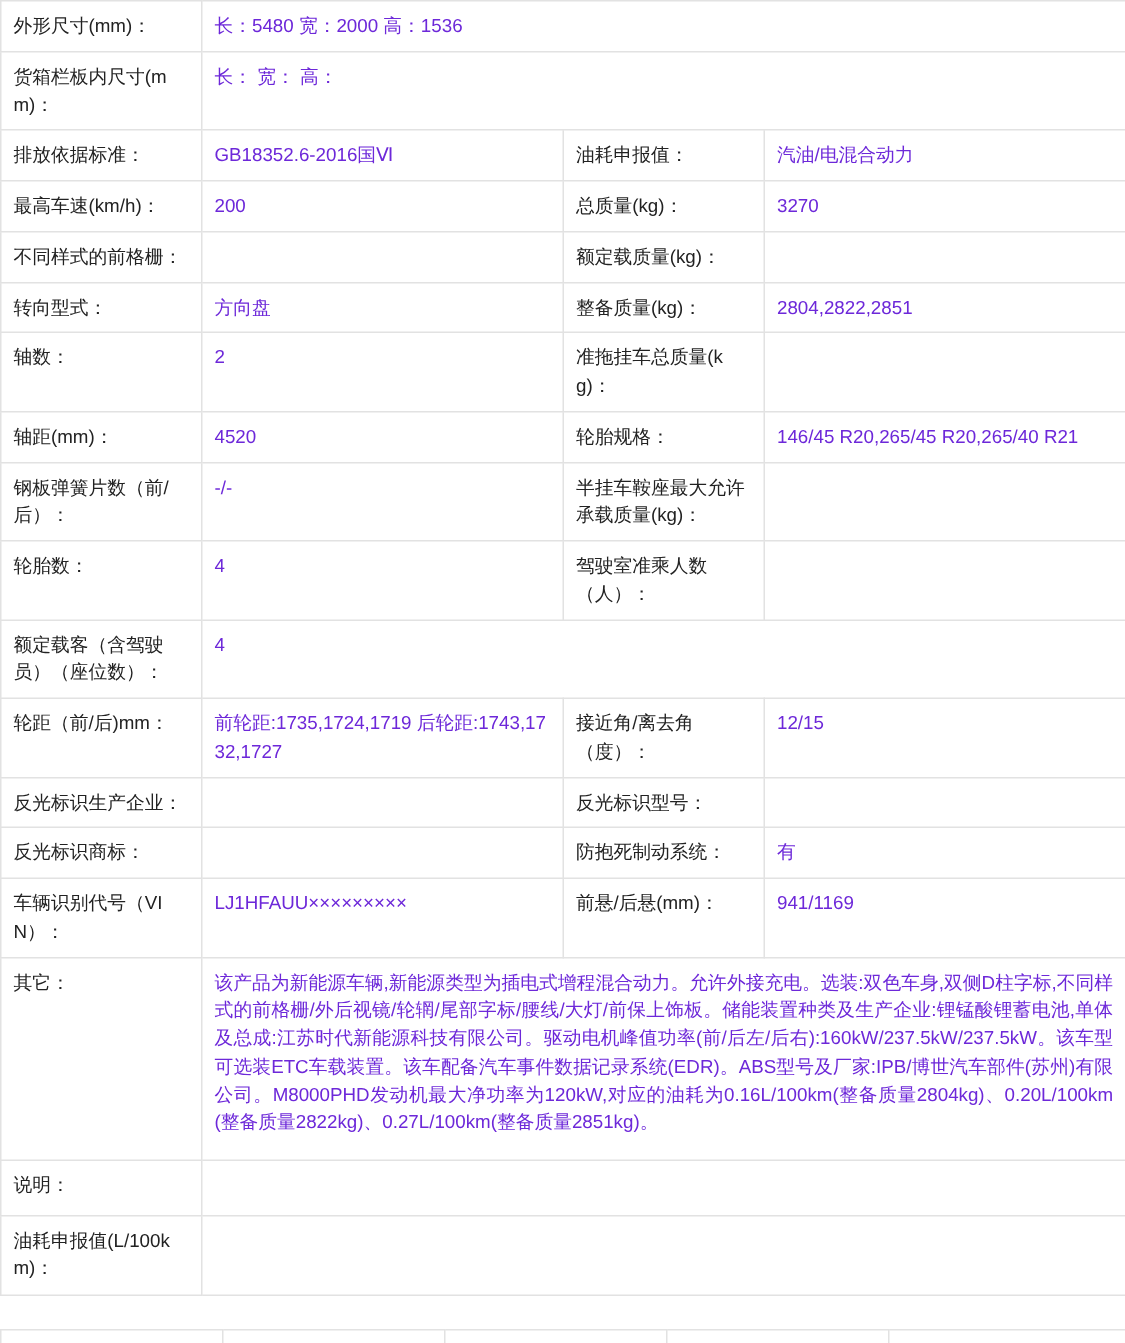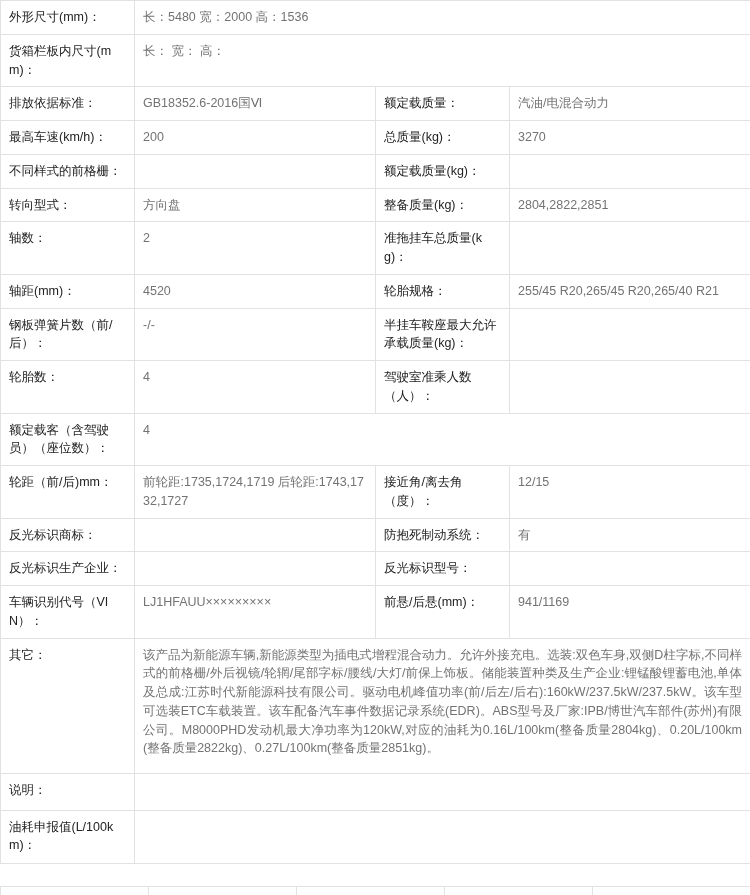--- a/index.html
+++ b/index.html
@@ -28,21 +28,21 @@
     border: 1px solid #e2e2e2;
     padding: 7px 8px;
     vertical-align: top;
     line-height: 1.5;
     word-break: break-all;
   }
   td.lbl {
     color: #222;
   }
   td.val {
-    color: #737373;
+    color: #6d28d9;
   }
   .c1 { width: 134px; }
   .c2 { width: 241px; }
   .c3 { width: 134px; }
   .c4 { width: 241px; }
 
   
   .gap {
     height: 22px;
     background: #ffffff;
@@ -95,21 +95,21 @@
         <td class="lbl">外形尺寸(mm)：</td>
         <td class="val" colspan="3">长：5480 宽：2000 高：1536</td>
       </tr>
       <tr>
         <td class="lbl">货箱栏板内尺寸(mm)：</td>
         <td class="val" colspan="3">长： 宽： 高：</td>
       </tr>
       <tr>
         <td class="lbl">排放依据标准：</td>
         <td class="val">GB18352.6-2016国Ⅵ</td>
-        <td class="lbl">额定载质量：</td>
+        <td class="lbl">油耗申报值：</td>
         <td class="val">汽油/电混合动力</td>
       </tr>
       <tr>
         <td class="lbl">最高车速(km/h)：</td>
         <td class="val">200</td>
         <td class="lbl">总质量(kg)：</td>
         <td class="val">3270</td>
       </tr>
       <tr>
         <td class="lbl">不同样式的前格栅：</td>
@@ -126,21 +126,21 @@
       <tr>
         <td class="lbl">轴数：</td>
         <td class="val">2</td>
         <td class="lbl">准拖挂车总质量(kg)：</td>
         <td class="val"></td>
       </tr>
       <tr>
         <td class="lbl">轴距(mm)：</td>
         <td class="val">4520</td>
         <td class="lbl">轮胎规格：</td>
-        <td class="val">255/45 R20,265/45 R20,265/40 R21</td>
+        <td class="val">146/45 R20,265/45 R20,265/40 R21</td>
       </tr>
       <tr class="row-tall">
         <td class="lbl tall-cell">钢板弹簧片数（前/后）：</td>
         <td class="val tall-cell">-/-</td>
         <td class="lbl tall-cell">半挂车鞍座最大允许承载质量(kg)：</td>
         <td class="val tall-cell"></td>
       </tr>
       <tr class="row-tall">
         <td class="lbl tall-cell">轮胎数：</td>
         <td class="val tall-cell">4</td>
@@ -151,30 +151,30 @@
         <td class="lbl tall-cell">额定载客（含驾驶员）（座位数）：</td>
         <td class="val tall-cell" colspan="3">4</td>
       </tr>
       <tr>
         <td class="lbl">轮距（前/后)mm：</td>
         <td class="val">前轮距:1735,1724,1719 后轮距:1743,1732,1727</td>
         <td class="lbl">接近角/离去角（度）：</td>
         <td class="val">12/15</td>
       </tr>
       <tr>
+        <td class="lbl">反光标识生产企业：</td>
+        <td class="val"></td>
+        <td class="lbl">反光标识型号：</td>
+        <td class="val"></td>
+      </tr>
+      <tr>
         <td class="lbl">反光标识商标：</td>
         <td class="val"></td>
         <td class="lbl">防抱死制动系统：</td>
         <td class="val">有</td>
-      </tr>
-      <tr>
-        <td class="lbl">反光标识生产企业：</td>
-        <td class="val"></td>
-        <td class="lbl">反光标识型号：</td>
-        <td class="val"></td>
       </tr>
       <tr class="row-tall">
         <td class="lbl tall-cell">车辆识别代号（VIN）：</td>
         <td class="val tall-cell">LJ1HFAUU×××××××××</td>
         <td class="lbl tall-cell">前悬/后悬(mm)：</td>
         <td class="val tall-cell">941/1169</td>
       </tr>
       <tr>
         <td class="lbl" style="height:120px;">其它：</td>
         <td class="val otherbox" colspan="3">该产品为新能源车辆,新能源类型为插电式增程混合动力。允许外接充电。选装:双色车身,双侧D柱字标,不同样式的前格栅/外后视镜/轮辋/尾部字标/腰线/大灯/前保上饰板。储能装置种类及生产企业:锂锰酸锂蓄电池,单体及总成:江苏时代新能源科技有限公司。驱动电机峰值功率(前/后左/后右):160kW/237.5kW/237.5kW。该车型可选装ETC车载装置。该车配备汽车事件数据记录系统(EDR)。ABS型号及厂家:IPB/博世汽车部件(苏州)有限公司。M8000PHD发动机最大净功率为120kW,对应的油耗为0.16L/100km(整备质量2804kg)、0.20L/100km(整备质量2822kg)、0.27L/100km(整备质量2851kg)。</td>

